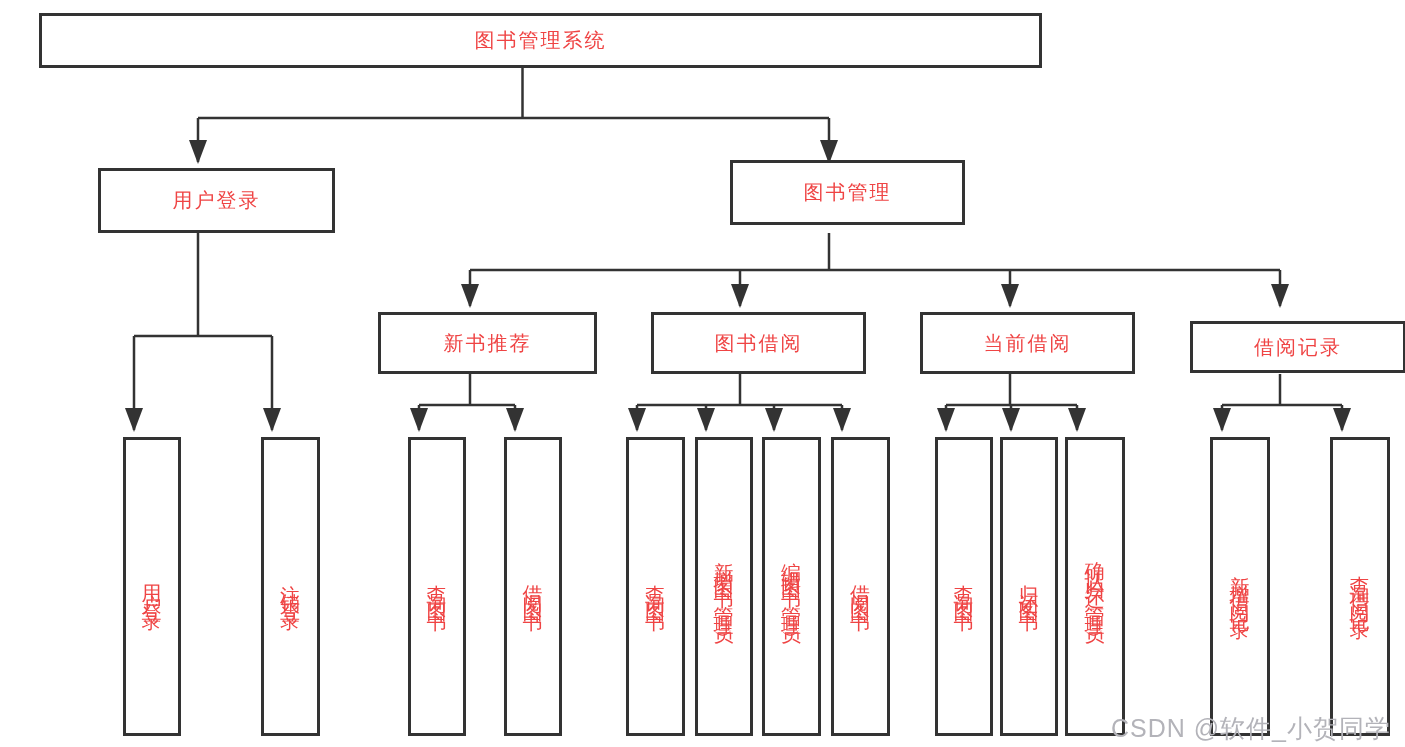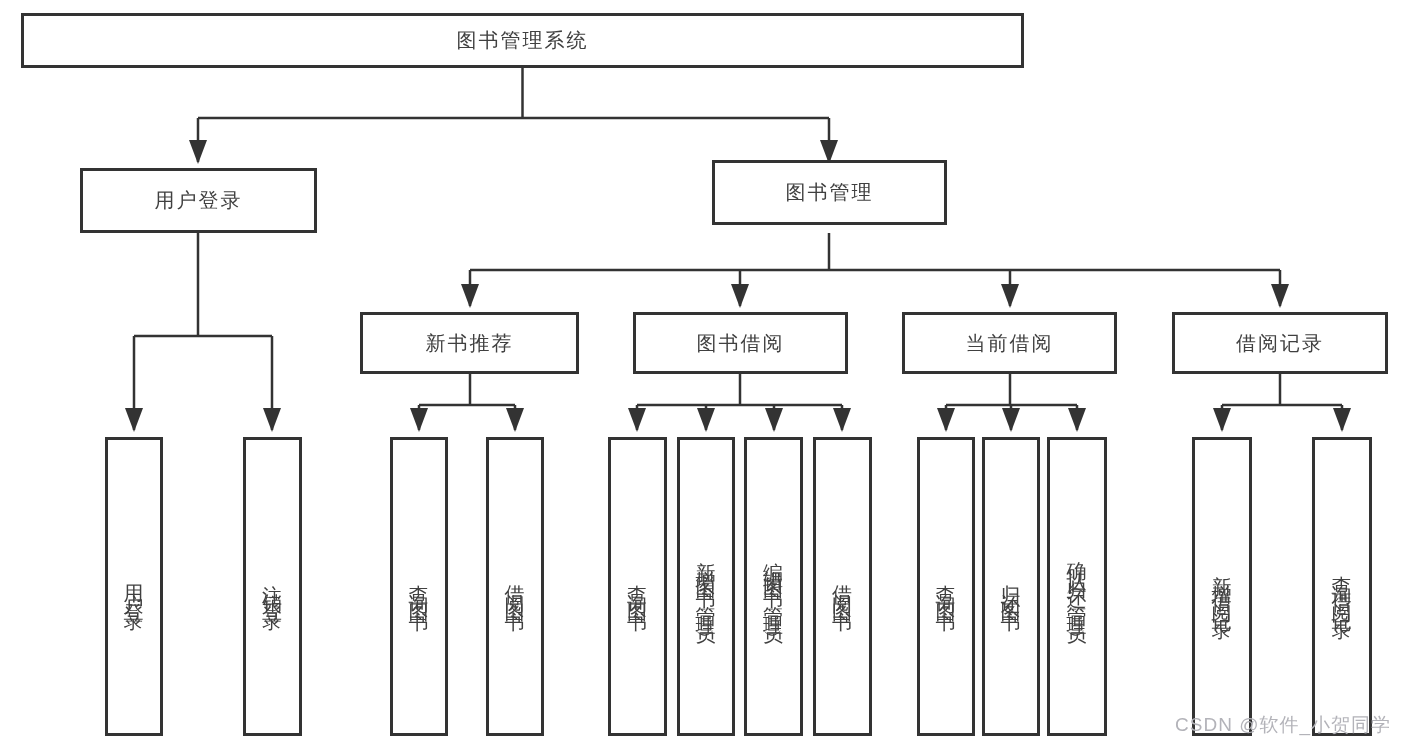--- a/index.html
+++ b/index.html
@@ -10,59 +10,60 @@
     font-family:"Liberation Sans", sans-serif;
     overflow:hidden;
   }
   svg.wires{position:absolute;left:0;top:0;width:1405px;height:747px;}
   .node{
     position:absolute;
     box-sizing:border-box;
     border:3px solid #333333;
     background:#ffffff;
     display:flex;align-items:center;justify-content:center;
-    color:#404040;
+    color:#ef4444;
+    margin-left:18px;
   }
   .node.h span{font-size:20px;letter-spacing:2px;white-space:nowrap;}
   .node.v span{
     writing-mode:vertical-rl;
     text-orientation:mixed;
     font-size:20px;
     letter-spacing:9px;
     line-height:1;
   }
   
   #n-root{left:21px;top:13px;width:1003px;height:55px;}
   
   #n-ul{left:80px;top:168px;width:237px;height:65px;}
   #n-bm{left:712px;top:160px;width:235px;height:65px;}
   
   #n-nbr{left:360px;top:312px;width:219px;height:62px;align-items:center;}
   #n-bb{left:633px;top:312px;width:215px;height:62px;}
   #n-cb{left:902px;top:312px;width:215px;height:62px;}
-  #n-br{left:1172px;top:312px;width:216px;height:62px;}
+  #n-br{left:1172px;top:321px;width:216px;height:52px;}
   
   .leaf{top:437px;height:299px;}
   #l-login{left:105px;width:58px;}
   #l-logout{left:243px;width:59px;}
   #l-nbr1{left:390px;width:58px;}
   #l-nbr2{left:486px;width:58px;}
   #l-bb1{left:608px;width:59px;}
   #l-bb2{left:677px;width:58px;}
   #l-bb3{left:744px;width:59px;}
   #l-bb4{left:813px;width:59px;}
   #l-cb1{left:917px;width:58px;}
   #l-cb2{left:982px;width:58px;}
   #l-cb3{left:1047px;width:60px;}
   #l-br1{left:1192px;width:60px;}
   #l-br2{left:1312px;width:60px;}
   .watermark{
     position:absolute;
     right:14px;top:712px;
-    font-size:19px;
+    font-size:25px;
     color:#b3b3b9;
     letter-spacing:1px;
     white-space:nowrap;
   }
 </style>
 </head>
 <body>
 
 <div class="canvas">
 

